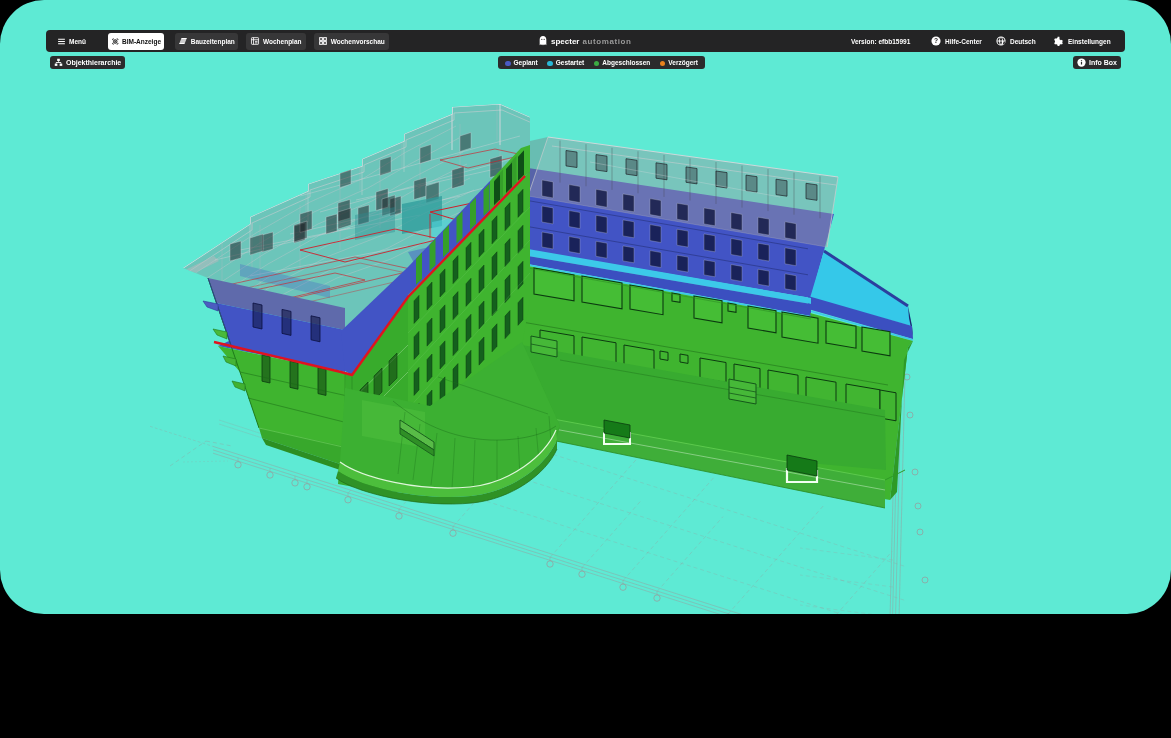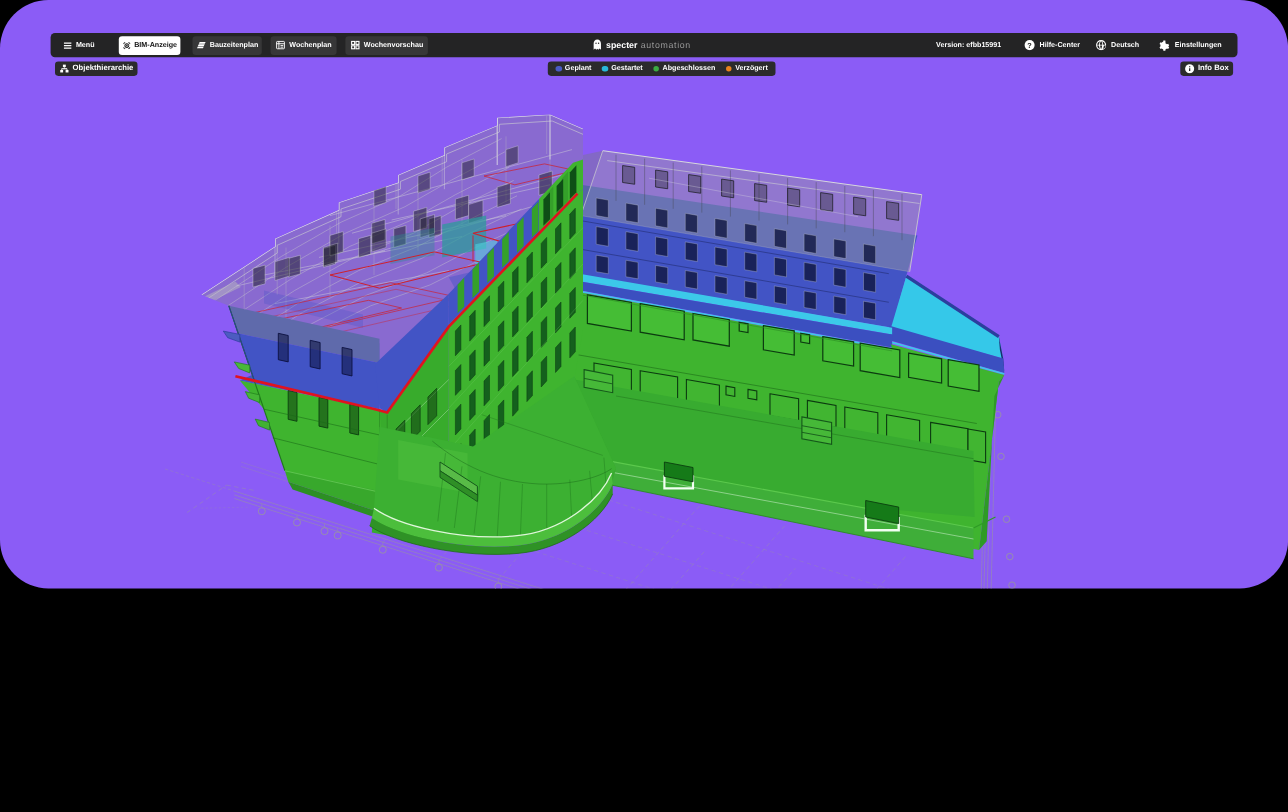--- a/index.html
+++ b/index.html
@@ -1,18 +1,18 @@
 <!DOCTYPE html>
 <html><head>
 <meta charset="utf-8">
 <style>
   html,body{margin:0;padding:0;background:#000;width:1171px;height:738px;overflow:hidden;}
   *{box-sizing:border-box;}
   body{font-family:"Liberation Sans",sans-serif;-webkit-font-smoothing:antialiased;}
-  #win{position:absolute;left:0;top:0;width:1171px;height:535px;background:#8b5cf6;border-radius:44px;overflow:hidden;}
+  #win{position:absolute;left:0;top:0;width:1171px;height:614px;background:#5eead4;border-radius:44px;overflow:hidden;}
   
   #topbar{position:absolute;left:46px;top:30px;width:1079px;height:22px;background:#242425;border-radius:4px;}
   .tb{position:absolute;top:2.5px;height:17px;display:flex;align-items:center;gap:3px;color:#fff;font-size:6.5px;font-weight:700;border-radius:3px;white-space:nowrap;padding:0 3px;justify-content:center;}
   .tb.dark{background:#373738;}
   .tb.active{background:#fff;color:#111;}
   .tbr{position:absolute;display:flex;align-items:center;gap:3px;color:#fff;font-size:6.5px;font-weight:700;white-space:nowrap;height:22px;top:0;}
   
   .pill{position:absolute;top:56px;height:13px;background:#2b2b2c;border-radius:3px;color:#fff;font-size:7px;font-weight:700;display:flex;align-items:center;gap:3px;padding:0 4px;white-space:nowrap;}
   .dot{width:5.5px;height:5.5px;border-radius:50%;display:inline-block;margin-right:3px;vertical-align:-1px;}
   
@@ -429,21 +429,21 @@
         </svg>
       Wochenvorschau
     </div>
     <div style="position:absolute;left:492px;top:0;height:22px;display:flex;align-items:center;gap:3px;color:#fff;font-size:8px;">
       <svg width="10" height="12" viewBox="0 0 24 28" fill="#fff">
           <path d="M12 2C7 2 4 6 4 11v13l3-2.5L10 24l2-2 2 2 3-2.5 3 2.5V11c0-5-3-9-8-9z"></path>
           <circle cx="9.2" cy="10" r="1.5" fill="#242425"></circle>
           <circle cx="14.8" cy="10" r="1.5" fill="#242425"></circle>
         </svg>
       <b style="font-weight:700">specter</b>
-        <span style="color:#999;font-weight:400;letter-spacing:.6px">automation</span>
+        <span style="color:#999;font-weight:700;letter-spacing:.6px">automation</span>
     </div>
     <div class="tbr" style="left:805px;">Version: efbb15991</div>
     <div class="tbr" style="left:885px;gap:4px;">
       <svg width="10" height="10" viewBox="0 0 24 24">
           <circle cx="12" cy="12" r="11" fill="#fff"></circle>
           <text x="12" y="17.5" font-size="16" font-weight="bold" text-anchor="middle" fill="#242425" font-family="Liberation Sans">?</text>
         </svg>
       Hilfe-Center
     </div>
     <div class="tbr" style="left:950px;gap:4px;">

